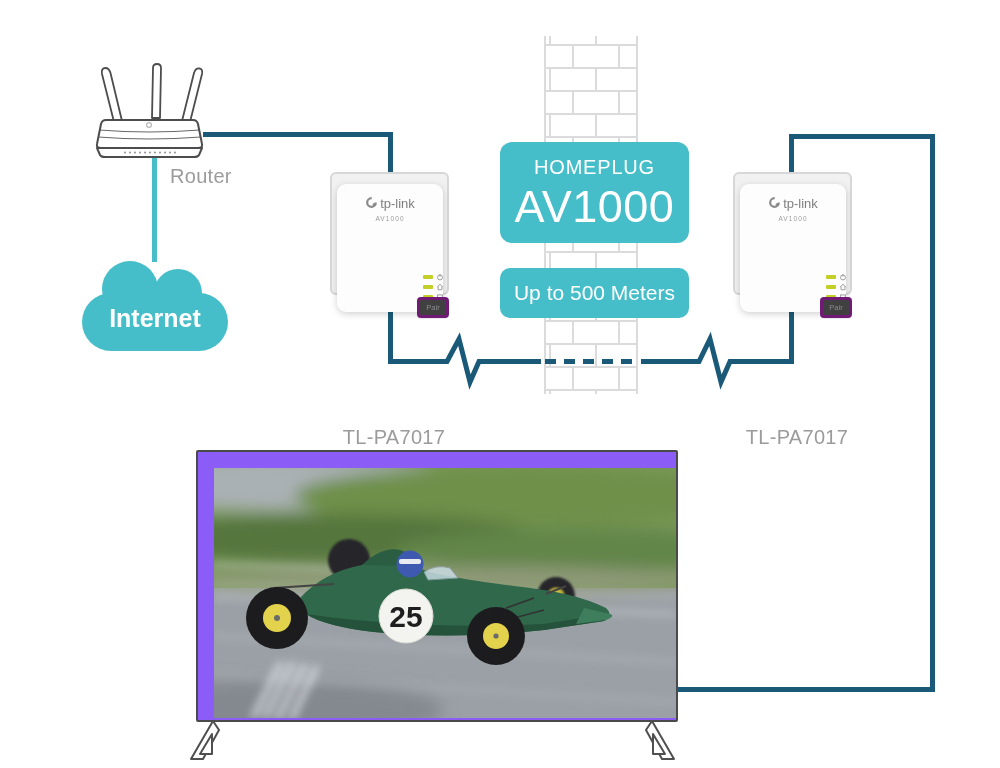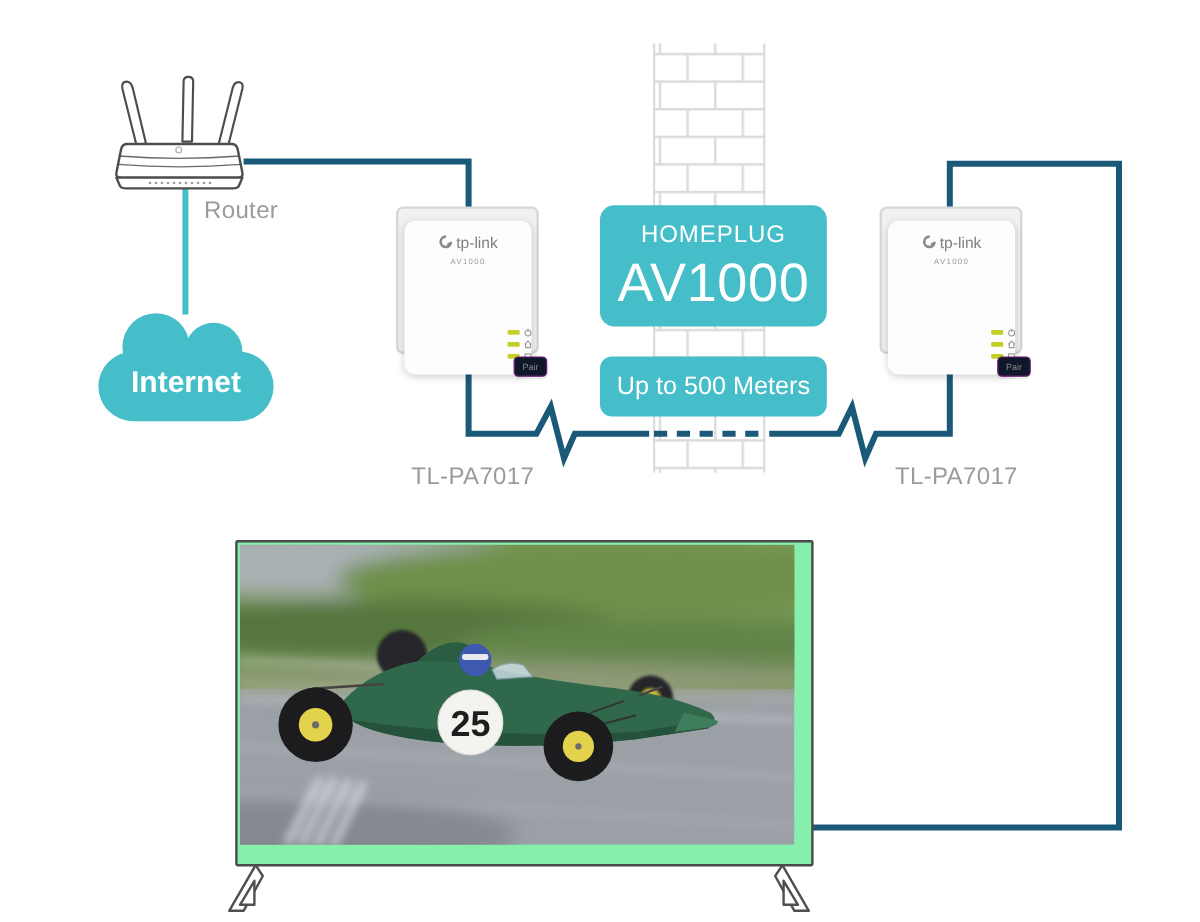--- a/index.html
+++ b/index.html
@@ -1,46 +1,46 @@
 <!DOCTYPE html>
 <html><head>
 <meta charset="utf-8">
 <style>
   html,body{margin:0;padding:0;background:#ffffff;}
   .stage{position:relative;width:1000px;height:768px;background:#fff;overflow:hidden;
          font-family:Liberation Sans, sans-serif;}
   .abs{position:absolute;}
   
   .gray-label{color:#9B9B9B;font-size:20px;letter-spacing:.3px;}
-  .caption{width:124px;text-align:center;}
-  
-  .badge{background:#45BEC9;color:#fff;text-align:center;box-sizing:border-box;margin-top:29px;}
+  .caption{width:124px;text-align:center;margin-top:40px;}
+  
+  .badge{background:#45BEC9;color:#fff;text-align:center;box-sizing:border-box;}
   .badge-homeplug{left:500px;top:142px;width:189px;height:101px;border-radius:12px;}
   .badge-homeplug .l1{font-size:20px;letter-spacing:.8px;margin-top:14px;}
   .badge-homeplug .l2{font-size:45px;letter-spacing:.5px;margin-top:2px;}
   .badge-range{left:500px;top:268px;width:189px;height:50px;border-radius:10px;
                font-size:21px;line-height:50px;}
   
   .adapter{top:172px;width:122px;height:142px;}
   .ad-back{position:absolute;left:0;top:0;width:119px;height:123px;background:#F1F1F1;
            border:2px solid #D7D7D7;border-radius:6px;box-sizing:border-box;}
   .ad-front{position:absolute;left:7px;top:12px;width:106px;height:128px;background:#FDFDFD;
             border-radius:9px;box-shadow:0 2px 7px rgba(0,0,0,.18);}
   .ad-logo{position:absolute;left:0;top:11px;width:100%;text-align:center;}
   .brandrow{display:inline-flex;align-items:flex-start;gap:2px;color:#7F7F7F;font-size:13px;}
   .ad-model{font-size:6.5px;color:#9B9B9B;letter-spacing:1.1px;margin-top:2px;}
   .leds{position:absolute;left:86px;top:88px;}
   .ledrow{display:flex;align-items:center;height:10px;gap:3px;}
   .ledbar{display:inline-block;width:10px;height:4px;background:#C3CF25;border-radius:1px;}
-  .pairbtn{position:absolute;left:80px;top:113px;width:26px;height:15px;border:1px solid #701a75;
-           border-radius:4px;background:#0f172a;box-shadow:0 1px 1px rgba(0,0,0,.08);
-           font-size:7.5px;color:#8A8A8A;display:flex;align-items:center;justify-content:center;margin-left:11px;}
+  .pairbtn{position:absolute;left:80px;top:113px;width:26px;height:15px;border:3px solid #701a75;
+           border-radius:4px;background:#404040;box-shadow:0 1px 1px rgba(0,0,0,.08);
+           font-size:7.5px;color:#8A8A8A;display:flex;align-items:center;justify-content:center;}
   
   .tv{left:196px;top:450px;width:482px;height:272px;border:2px solid #4A4A4A;border-radius:2px;
-      background:#86efac;padding:2px;box-sizing:border-box;}
+      background:#8b5cf6;padding:16px;box-sizing:border-box;}
   .tv svg{display:block;}
 </style>
 </head>
 <body>
 
 <div class="stage">
 
   <svg class="abs" style="left:544px;top:36px;" width="94" height="358" viewBox="0 0 94 358">
     <defs>
       <pattern id="brick" width="46" height="46" patternUnits="userSpaceOnUse" patternTransform="translate(0,8)">

